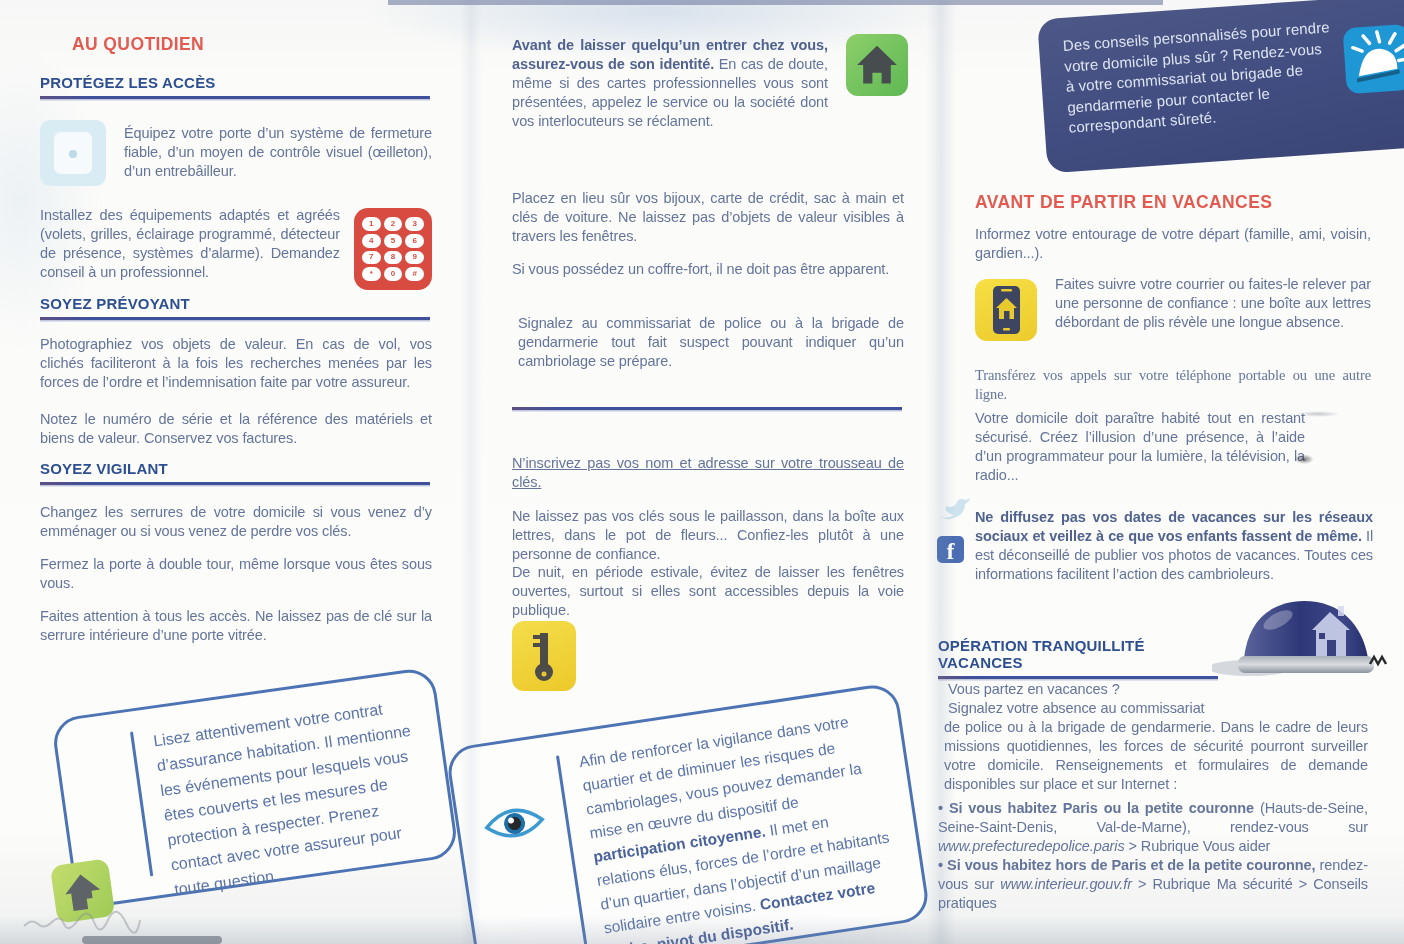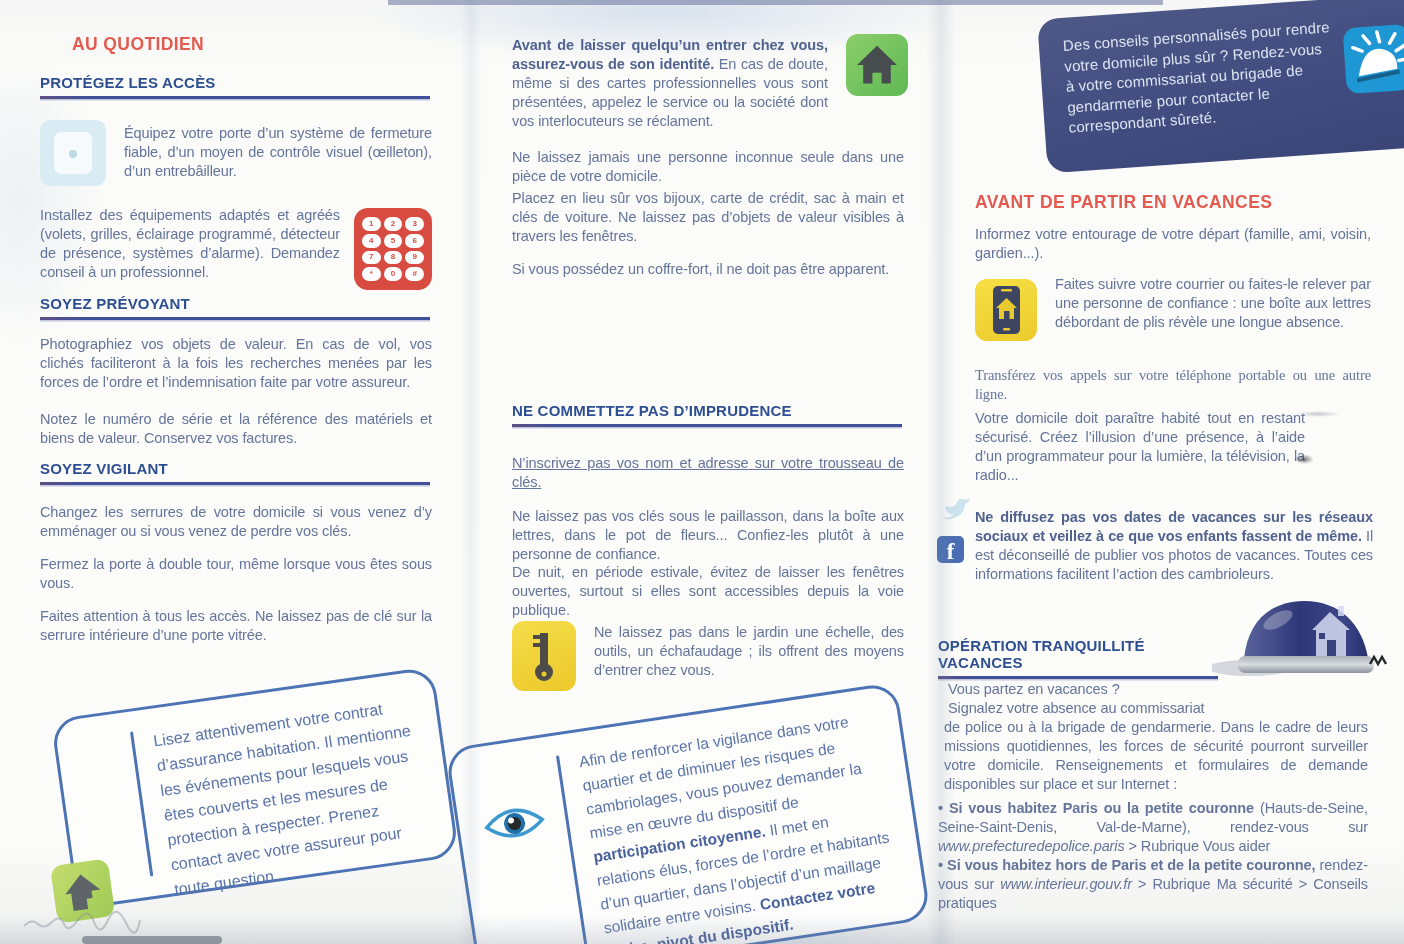--- a/index.html
+++ b/index.html
@@ -155,43 +155,41 @@
   </div>
 
   <div class="col" style="left:512px;top:36px;width:392px;height:660px;">
     <span class="icon icon-house" style="right:-4px;top:-2px;left:auto;">
       <svg width="46" height="46" viewBox="0 0 60 60">
           <path d="M30 5 L56 30 L48 30 L48 54 L36 54 L36 40 L24 40 L24 54 L12 54 L12 30 L4 30 Z" fill="#474c4e"></path>
         </svg>
     </span>
     <p class="block" style="left:0;top:0;width:392px;"><span style="display:inline-block;float:right;width:76px;height:92px;"></span><span class="lead">Avant de laisser quelqu’un entrer chez vous, assurez-vous de son identité.</span><span> En cas de doute, même si des cartes professionnelles vous sont présentées, appelez le service ou la société dont vos interlocuteurs se réclament.</span></p>
 
-    <p class="block" style="left:0;top:112px;width:392px;">Ne laissez jamais une personne inconnue seule dans une pièce de votre domicile.</p>
     <p class="block" style="left:0;top:153px;width:392px;">Placez en lieu sûr vos bijoux, carte de crédit, sac à main et clés de voiture. Ne laissez pas d’objets de valeur visibles à travers les fenêtres.</p>
     <p class="block" style="left:0;top:224px;width:392px;">Si vous possédez un coffre-fort, il ne doit pas être apparent.</p>
+    <p class="block" style="left:6px;top:278px;width:386px;">Signalez au commissariat de police ou à la brigade de gendarmerie tout fait suspect pouvant indiquer qu’un cambriolage se prépare.</p>
 
     <div class="block" style="left:0;top:366px;width:390px;">
-      <h2 class="sub-head">NE COMMETTEZ PAS D’IMPRUDENCE</h2>
       <div class="rule"></div>
     </div>
     <p class="block" style="left:0;top:418px;width:392px;text-decoration:underline;">N’inscrivez pas vos nom et adresse sur votre trousseau de clés.</p>
     <p class="block" style="left:0;top:471px;width:392px;">Ne laissez pas vos clés sous le paillasson, dans la boîte aux lettres, dans le pot de fleurs... Confiez-les plutôt à une personne de confiance.</p>
     <p class="block" style="left:0;top:527px;width:392px;">De nuit, en période estivale, évitez de laisser les fenêtres ouvertes, surtout si elles sont accessibles depuis la voie publique.</p>
 
     <div class="block" style="left:0;top:583px;width:392px;">
       <span class="icon icon-key">
         <svg width="52" height="62" viewBox="0 0 52 62">
           <circle cx="26" cy="47" r="9" fill="#4e4c49"></circle>
           <circle cx="26" cy="49" r="2.5" fill="#e8ca2e"></circle>
           <rect x="22" y="8" width="8" height="36" fill="#4e4c49"></rect>
           <rect x="15" y="10" width="8" height="4" fill="#4e4c49"></rect>
           <rect x="15" y="18" width="8" height="4" fill="#4e4c49"></rect>
         </svg>
       </span>
-      <p style="padding-top:4px;">Ne laissez pas dans le jardin une échelle, des outils, un échafaudage ; ils offrent des moyens d’entrer chez vous.</p>
     </div>
   </div>
 
   <div class="callout callout-mid">
     <span class="icon icon-eye">
       <svg width="62" height="38" viewBox="0 0 62 38">
         <path d="M3 19 Q31 -7 59 19 Q31 43 3 19 Z" fill="#ffffff" stroke="#3d9ad1" stroke-width="3.5"></path>
         <circle cx="31" cy="19" r="10.5" fill="#1f6fa8"></circle>
         <circle cx="31" cy="19" r="6.5" fill="#26292c"></circle>
         <circle cx="28" cy="15.5" r="3" fill="#ffffff"></circle>

